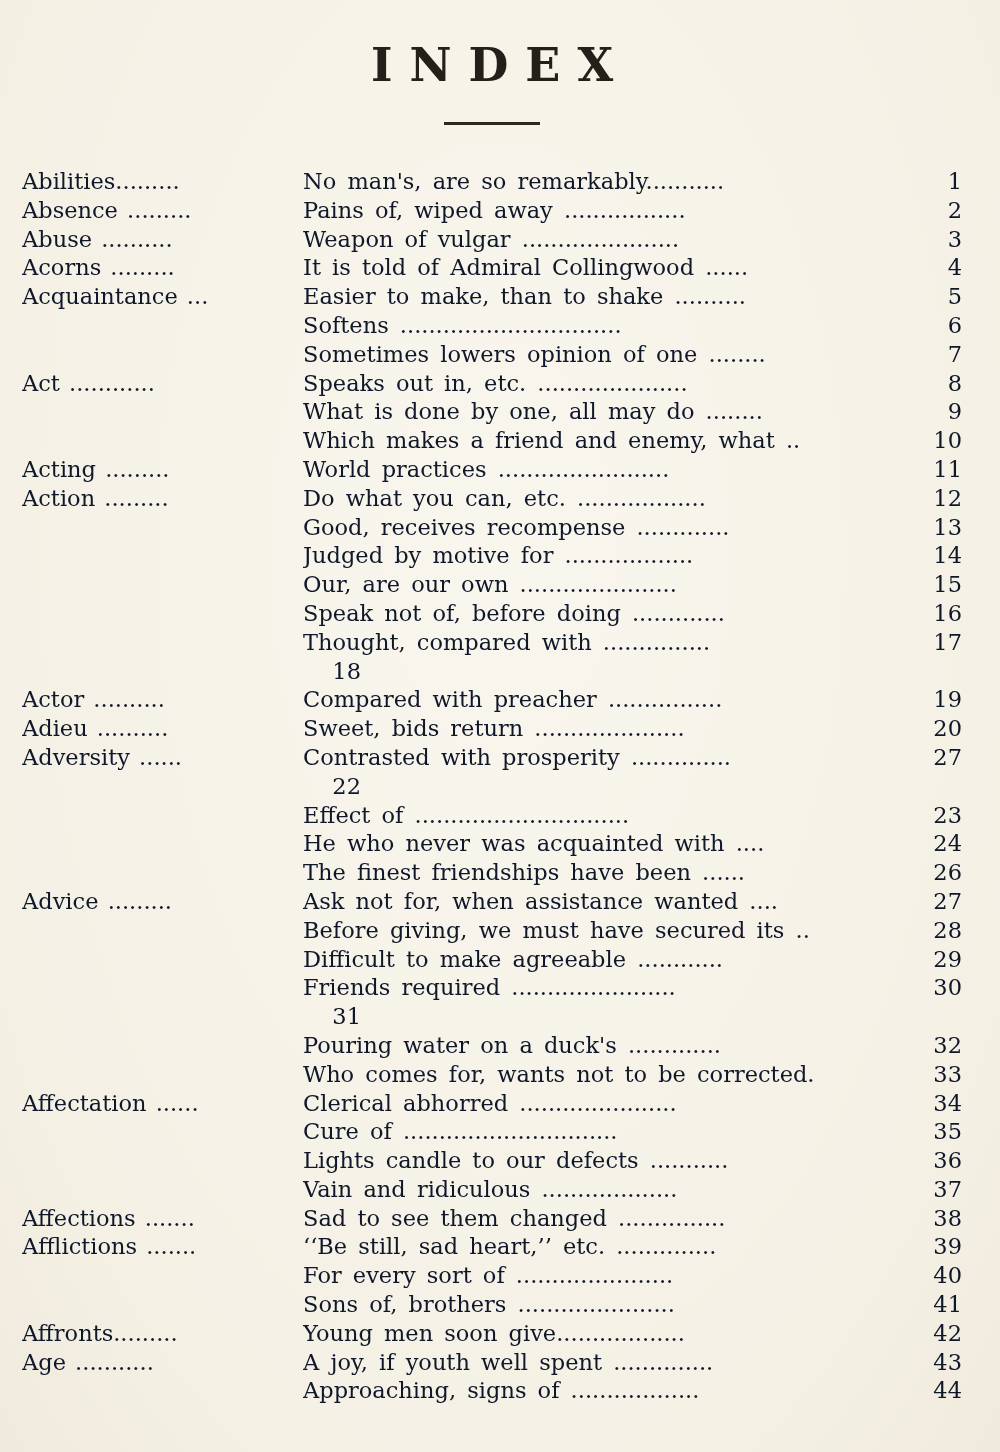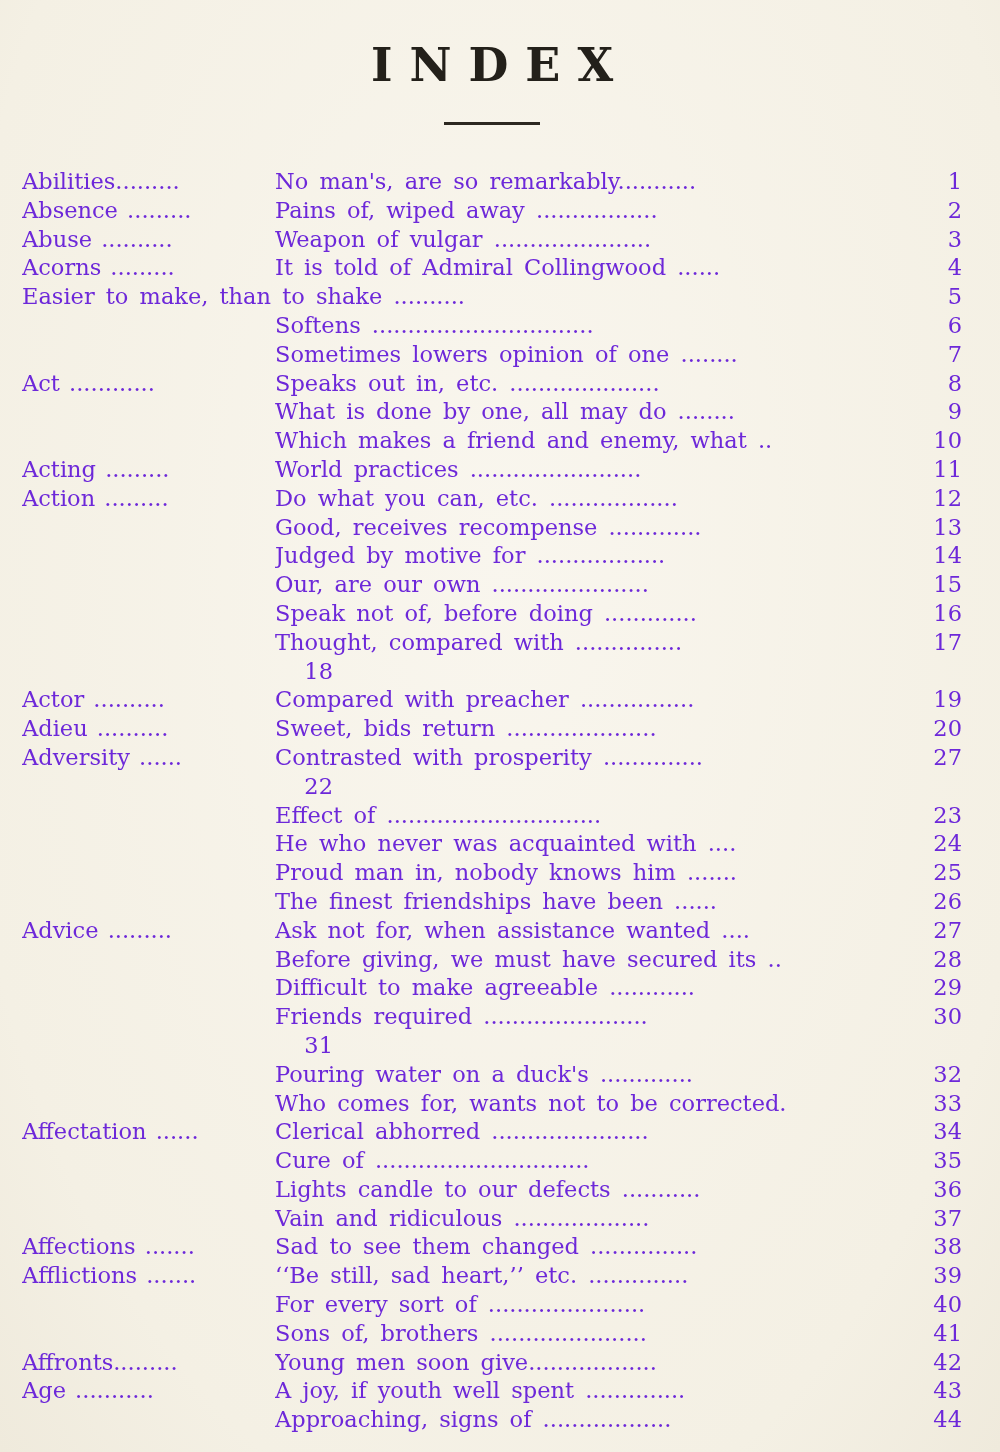--- a/index.html
+++ b/index.html
@@ -38,21 +38,22 @@
   }
   .index-list {
     margin-top: 42px;
   }
   .index-row {
     display: flex;
     align-items: flex-start;
     font-size: 22.5px;
     line-height: 28.8px;
     height: 28.8px;
-    color: #6d28d9;
+    color: #0f172a;
+    gap: 28px;
   }
   .entry-term {
     flex: none;
     width: 253px;
     white-space: nowrap;
     overflow: hidden;
     word-spacing: 2px;
   }
   .entry-desc {
     flex: 1 1 auto;
@@ -93,20 +94,21 @@
     <span class="entry-page">3</span>
   </div>
 
   <div class="index-row">
     <span class="entry-term">Acorns .........</span>
     <span class="entry-desc">It is told of Admiral Collingwood ......</span>
     <span class="entry-page">4</span>
   </div>
 
   <div class="index-row">
+    <span class="entry-term">Acquaintance ...</span>
     <span class="entry-desc">Easier to make, than to shake ..........</span>
     <span class="entry-page">5</span>
   </div>
 
   <div class="index-row">
     <span class="entry-term"></span>
     <span class="entry-desc">Softens ...............................</span>
     <span class="entry-page">6</span>
   </div>
 
@@ -209,25 +211,20 @@
     <span class="entry-desc">Effect of ..............................</span>
     <span class="entry-page">23</span>
   </div>
 
   <div class="index-row">
     <span class="entry-term"></span>
     <span class="entry-desc">He who never was acquainted with ....</span>
     <span class="entry-page">24</span>
   </div>
 
-  <div class="index-row">
-    <span class="entry-term"></span>
-    <span class="entry-desc">Proud man in, nobody knows him .......</span>
-    <span class="entry-page">25</span>
-  </div>
 
   <div class="index-row">
     <span class="entry-term"></span>
     <span class="entry-desc">The finest friendships have been ......</span>
     <span class="entry-page">26</span>
   </div>
 
   <div class="index-row">
     <span class="entry-term">Advice .........</span>
     <span class="entry-desc">Ask not for, when assistance wanted ....</span>

